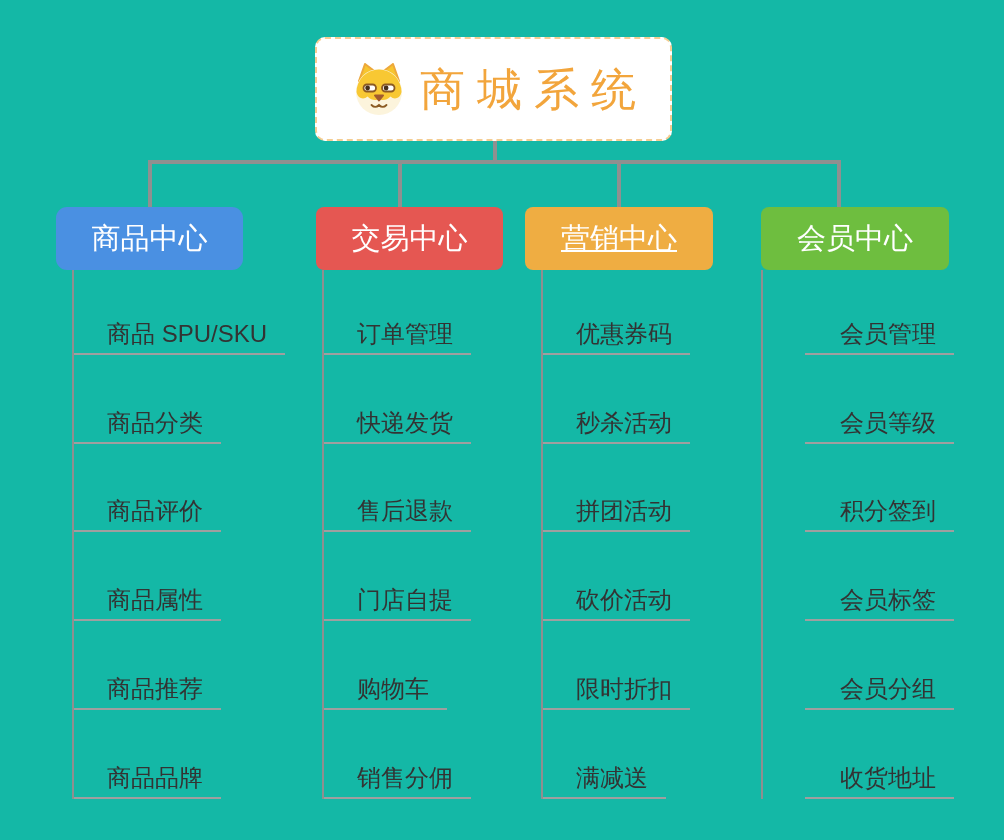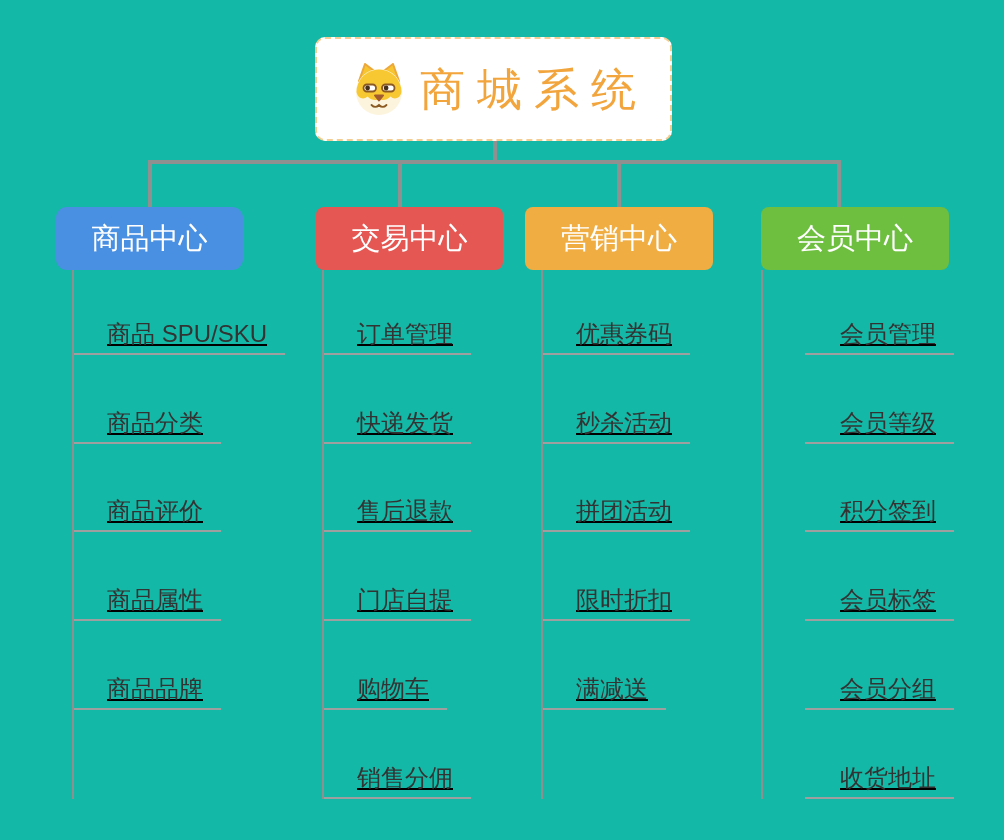--- a/index.html
+++ b/index.html
@@ -50,21 +50,21 @@
     color:#ffffff;font-size:29px;
     white-space:nowrap;
     cursor:default;
   }
   .b0{left:56px;width:187px;}
   .b1{left:316px;width:187px;}
   .b2{left:525px;width:188px;}
   .b3{left:761px;width:188px;}
 
   
-  .col{position:absolute;top:266px;text-decoration:underline;}
+  .col{position:absolute;top:266px;}
   .c0{left:72px;}
   .c1{left:322px;}
   .c2{left:541px;}
   .c3{left:761px;padding-left:44px;}
   .trunk{
     position:absolute;left:0;top:4px;
     width:2px;height:529px;
     background:#8f8f8f;
   }
   .leaf-row{
@@ -103,38 +103,41 @@
 
   <div class="conn v-stub"></div>
   <div class="conn h-main"></div>
   <div class="conn drop-0"></div>
   <div class="conn drop-1"></div>
   <div class="conn drop-2"></div>
   <div class="conn drop-3"></div>
 
   <div class="bnode b0" style="background-color: rgb(74, 144, 226); border-radius: 11px;">商品中心</div>
   <div class="bnode b1" style="background-color: rgb(229, 87, 82);">交易中心</div>
-  <div class="bnode b2" style="background-color: rgb(239, 173, 66);">营销中心</div>
+  <div class="bnode b2" style="background-color: rgb(239, 173, 66); text-decoration: underline;">营销中心</div>
   <div class="bnode b3" style="background-color: rgb(110, 190, 63);">会员中心</div>
 
   <div class="col c0">
     <div class="trunk"></div>
     <div class="leaf-row">
         <div class="leaf-item">商品 SPU/SKU</div>
       </div>
     <div class="leaf-row">
         <div class="leaf-item">商品分类</div>
       </div>
     <div class="leaf-row">
         <div class="leaf-item">商品评价</div>
       </div>
     <div class="leaf-row">
         <div class="leaf-item">商品属性</div>
       </div>
     <div class="leaf-row">
+        <div class="leaf-item">商品推荐</div>
+      </div>
+    <div class="leaf-row">
         <div class="leaf-item">商品品牌</div>
       </div>
   </div>
 
   <div class="col c1">
     <div class="trunk"></div>
     <div class="leaf-row">
         <div class="leaf-item">订单管理</div>
       </div>
     <div class="leaf-row">
@@ -159,20 +162,23 @@
     <div class="leaf-row">
         <div class="leaf-item">优惠券码</div>
       </div>
     <div class="leaf-row">
         <div class="leaf-item">秒杀活动</div>
       </div>
     <div class="leaf-row">
         <div class="leaf-item">拼团活动</div>
       </div>
     <div class="leaf-row">
+        <div class="leaf-item">砍价活动</div>
+      </div>
+    <div class="leaf-row">
         <div class="leaf-item">限时折扣</div>
       </div>
     <div class="leaf-row">
         <div class="leaf-item">满减送</div>
       </div>
   </div>
 
   <div class="col c3">
     <div class="trunk"></div>
     <div class="leaf-row">

